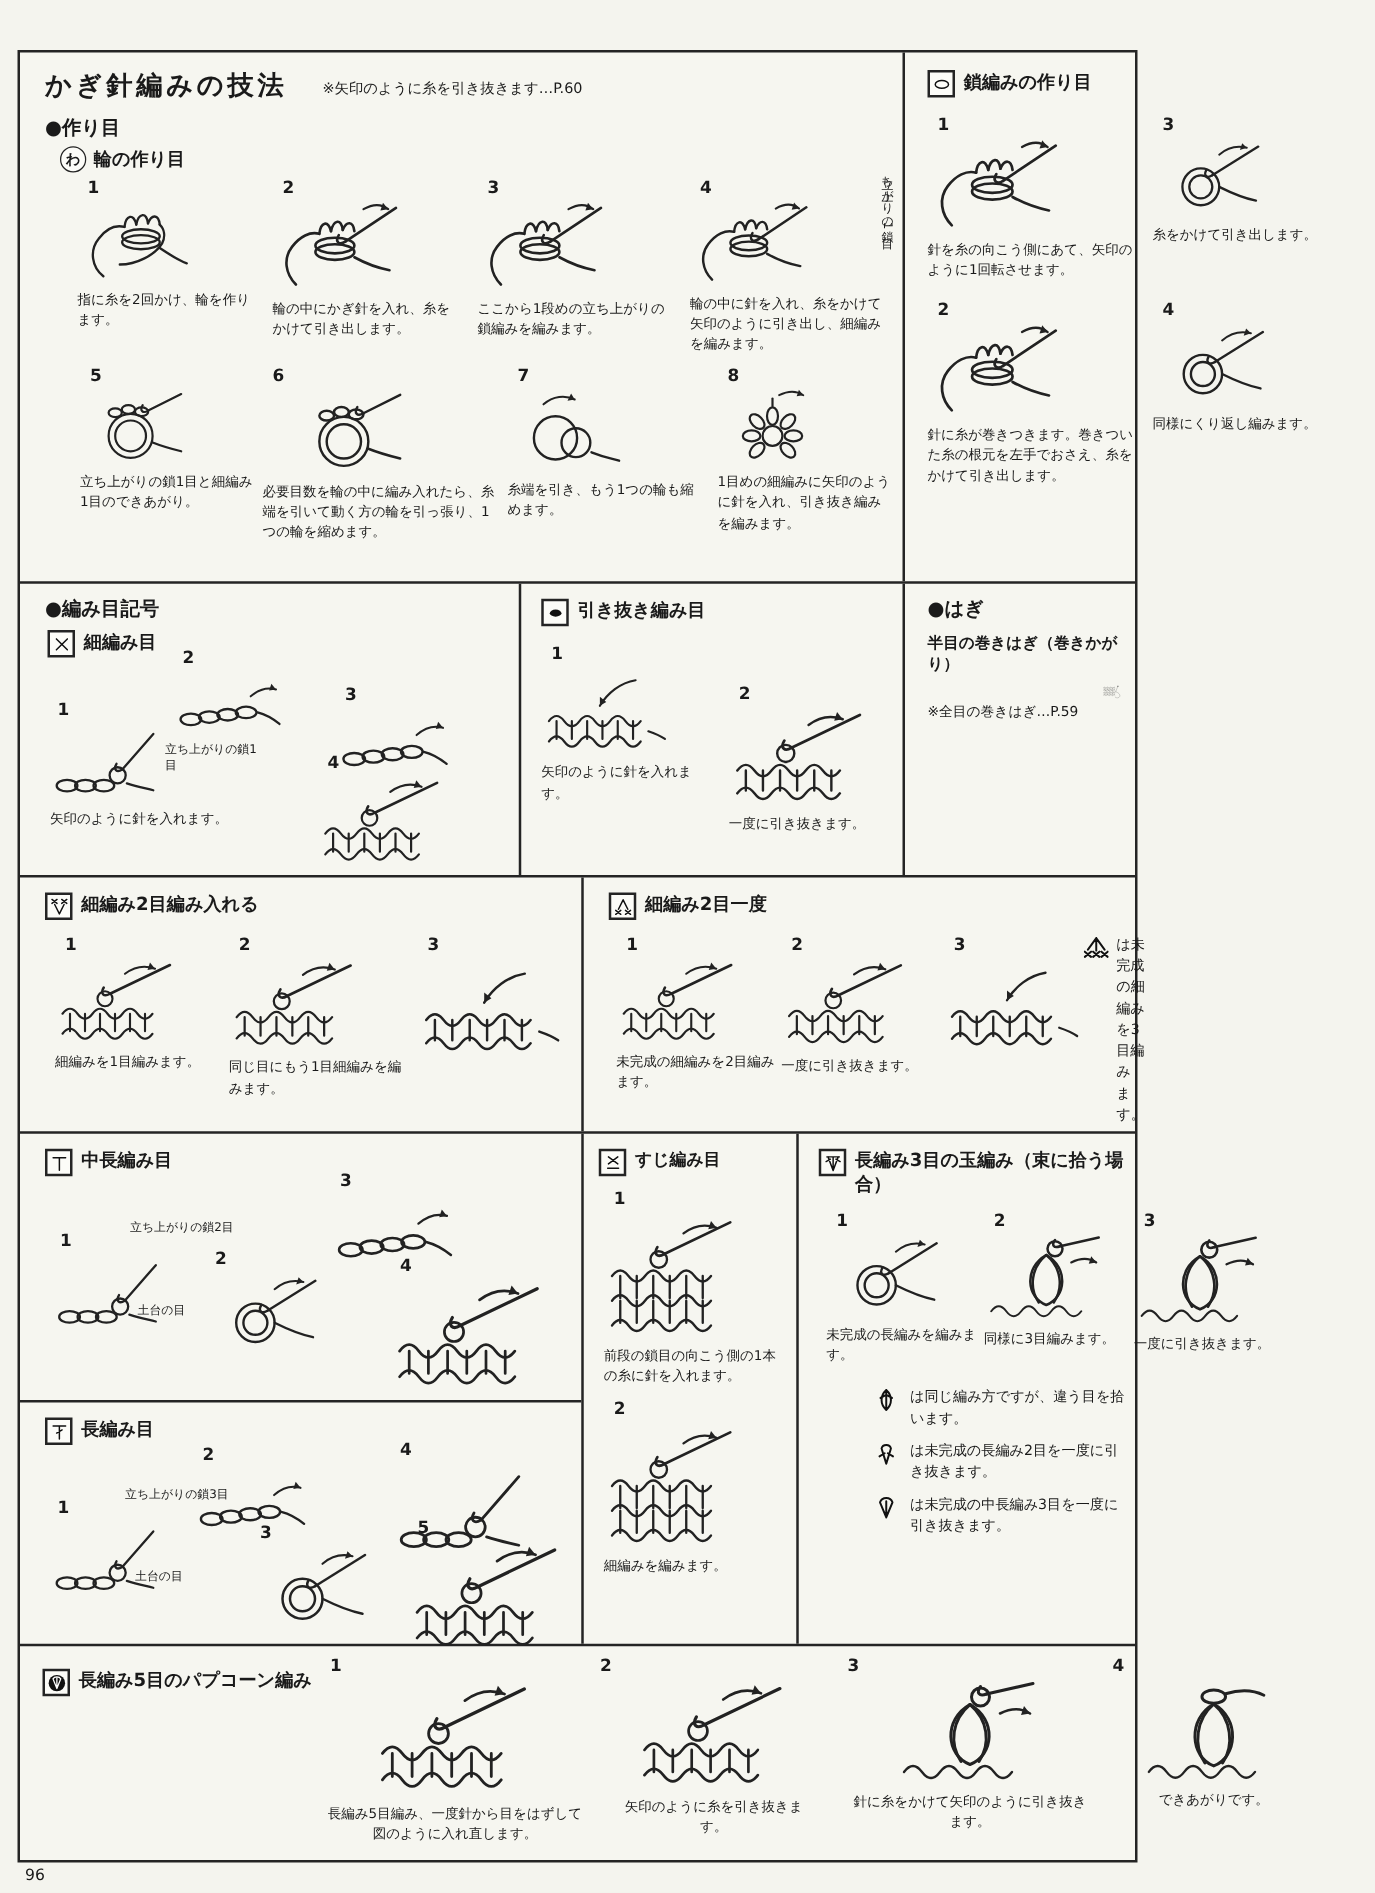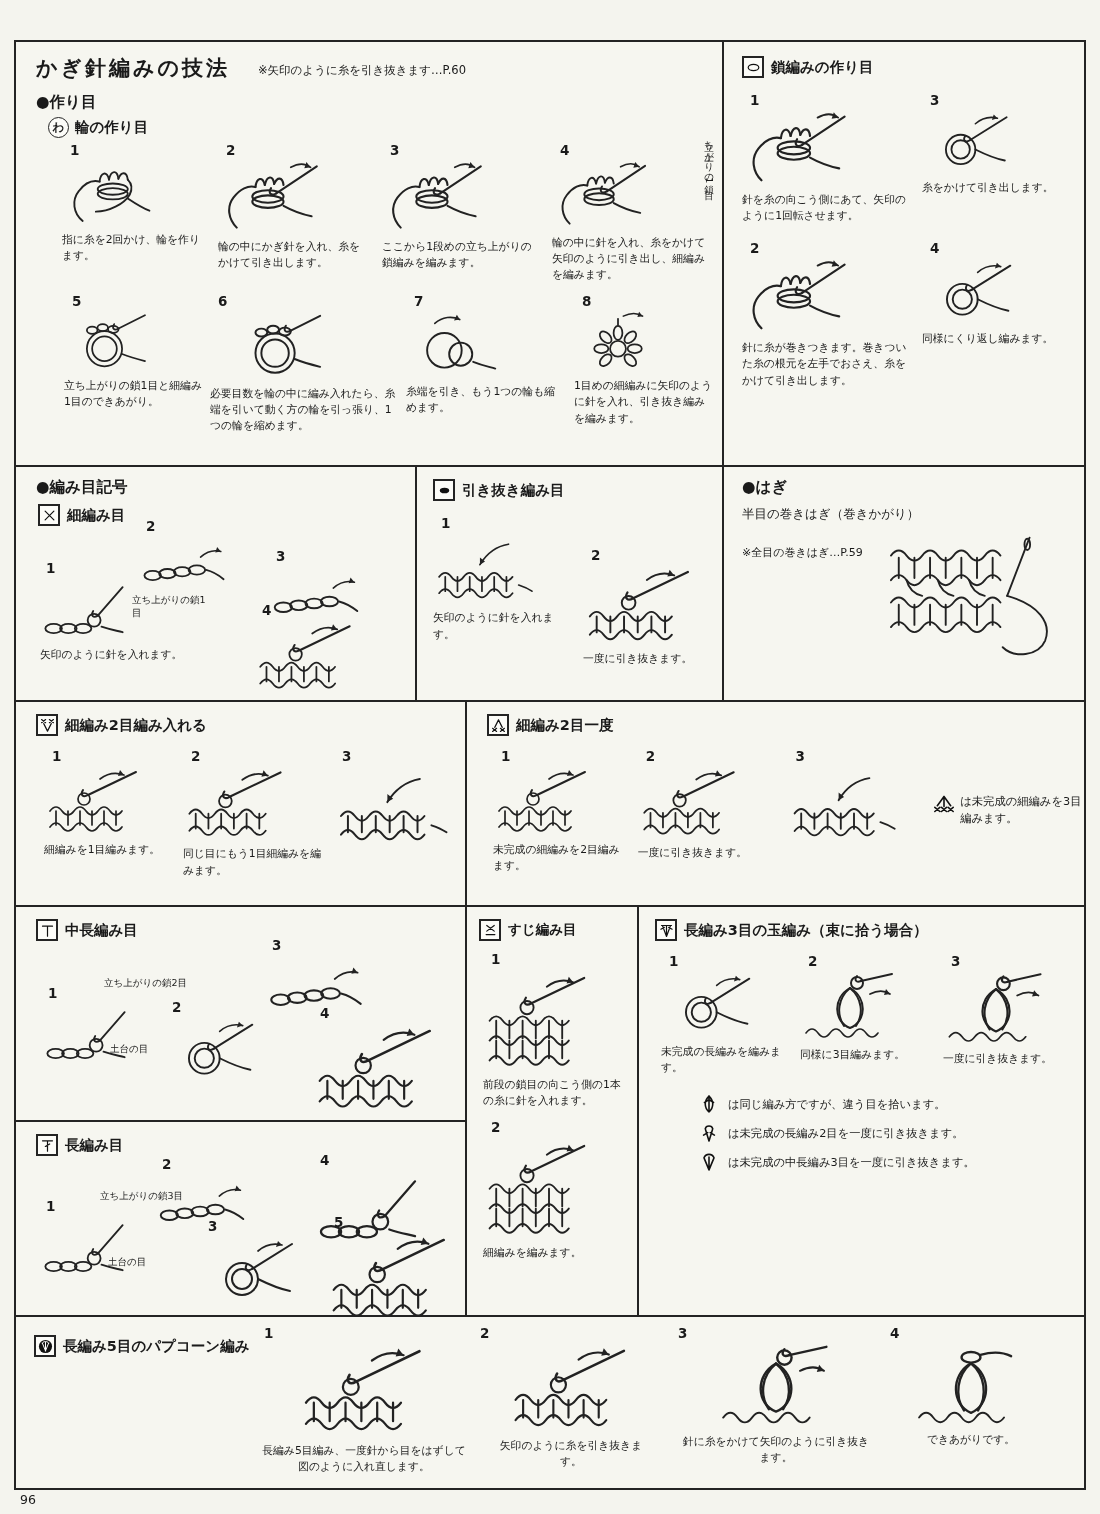--- a/index.html
+++ b/index.html
@@ -1,19 +1,19 @@
 <!DOCTYPE html>
 <html><head>
 <meta charset="utf-8">
 <style>
   *{margin:0;padding:0;box-sizing:border-box}
   body{width:1100px;height:1514px;position:relative;background:#efefe8;
        font-family:"DejaVu Sans","Liberation Sans",sans-serif;color:#1a1a1a}
   .sheet{position:absolute;inset:0;background:#f4f4ee}
-  .frame{position:absolute;left:14px;top:40px;width:1072px;height:1450px;
+  .frame{position:absolute;left:14px;top:40px;width:896px;height:1450px;
          border:2.5px solid #242424;background:#f6f6f0}
   .band{position:absolute;left:0;width:100%}
   .band-top{top:0;height:425px;border-bottom:2.5px solid #242424}
   .b2{top:425px;height:235px;border-bottom:2.5px solid #242424}
   .b3{top:660px;height:205px;border-bottom:2.5px solid #242424}
   .b4{top:865px;height:410px;border-bottom:2.5px solid #242424}
   .b5{top:1275px;height:170px}
   .col{position:absolute;top:0;height:100%}
   .tl{left:0;width:706px;padding:12px 0 0 20px}
   .tr{left:706px;right:0;border-left:2.5px solid #242424;padding:14px 10px 0 18px}
@@ -25,22 +25,22 @@
   .b4l{left:0;width:449px}
   .b4lt{position:absolute;left:0;top:0;width:100%;height:215px;border-bottom:2.5px solid #242424;padding:12px 0 0 20px}
   .b4lb{position:absolute;left:0;top:215px;width:100%;bottom:0;padding:12px 0 0 20px}
   .b4m{left:449px;width:172px;border-left:2.5px solid #242424;padding:12px 8px 0 12px}
   .b4r{left:621px;right:0;border-left:2.5px solid #242424;padding:12px 6px 0 16px}
   .title-row{display:flex;align-items:flex-end;gap:28px;margin-bottom:10px}
   h1{font-size:21px;font-weight:bold;letter-spacing:3px}
   .title-note{font-size:11.5px;padding-bottom:4px}
   .h-major{font-weight:bold;font-size:15.5px}
   .h-sub{font-weight:bold;font-size:14.5px}
-  .h-sub2{font-weight:normal;font-size:12.5px;margin-top:8px}
-  .hdr{display:flex;align-items:center;gap:7px}
+  .h-sub2{font-weight:bold;font-size:12.5px;margin-top:8px}
+  .hdr{display:flex;align-items:flex-start;gap:7px}
   .sub-row{display:flex;align-items:center;gap:6px;margin:4px 0 2px 12px}
   .sym-box{width:22px;height:22px;border:2px solid #242424;background:#fcfcf8;
            display:inline-flex;align-items:center;justify-content:center;flex:0 0 auto}
   .sym-box svg{width:15px;height:15px;display:block}
   .sym-inline{width:20px;height:20px;display:inline-flex;flex:0 0 auto}
   .sym-inline svg{width:100%;height:100%;display:block}
   .wa-badge{width:21px;height:21px;border:1.6px solid #242424;border-radius:50%;
             display:inline-flex;align-items:center;justify-content:center;
             font-size:11.5px;font-weight:bold;background:#fcfcf8}
   .step{display:flex;flex-direction:column}
@@ -49,21 +49,21 @@
   .cap{font-size:10.8px;line-height:1.5;margin-top:3px}
   .cap.center{text-align:center;margin-left:auto;margin-right:auto}
   .body-text{font-size:11px;line-height:1.75}
   .note-text{font-size:11.3px;line-height:1.5}
   .tinynote{position:absolute;font-size:9.5px;line-height:1.35}
   .abs{position:absolute}
   .rel{position:relative}
   .steps-row{display:flex}
   .vnote{position:absolute;writing-mode:vertical-rl;font-size:9.5px;line-height:1.4;
          right:4px;top:-8px;height:104px}
-  .note-line{display:flex;align-items:flex-end;gap:9px;margin-bottom:9px}
+  .note-line{display:flex;align-items:flex-start;gap:9px;margin-bottom:9px}
   .page-num{position:absolute;left:20px;top:1492px;font-size:12.5px}
 </style>
 </head>
 <body>
 
 <div class="sheet">
  <div class="frame">
 
   <section class="band band-top">
     <div class="col tl">

